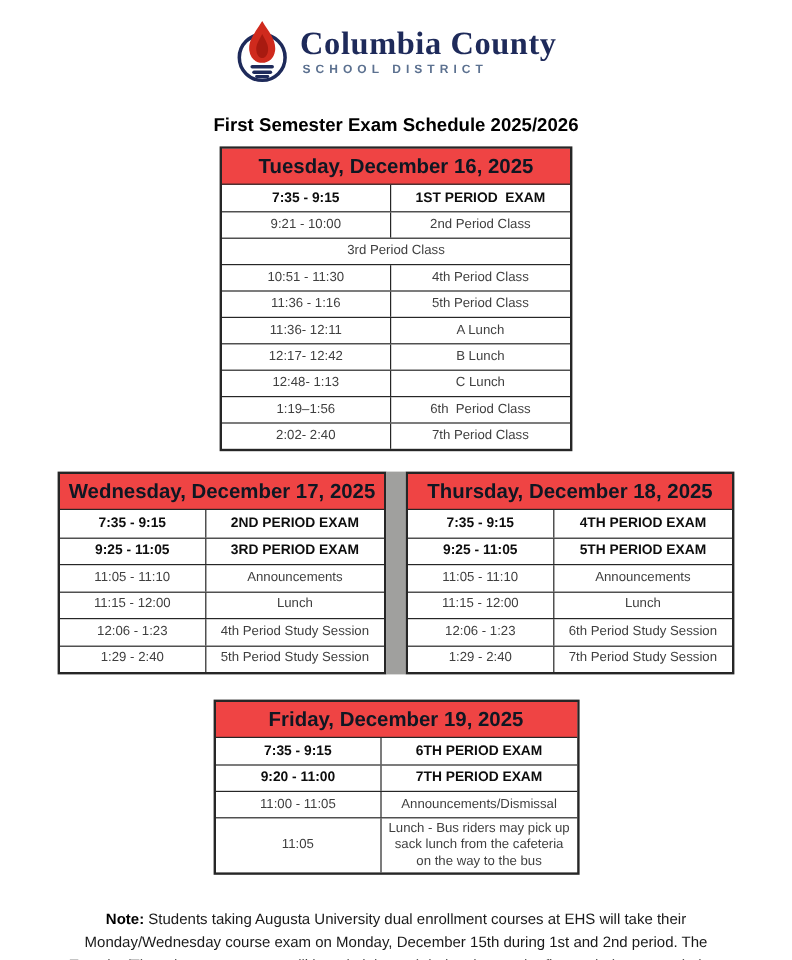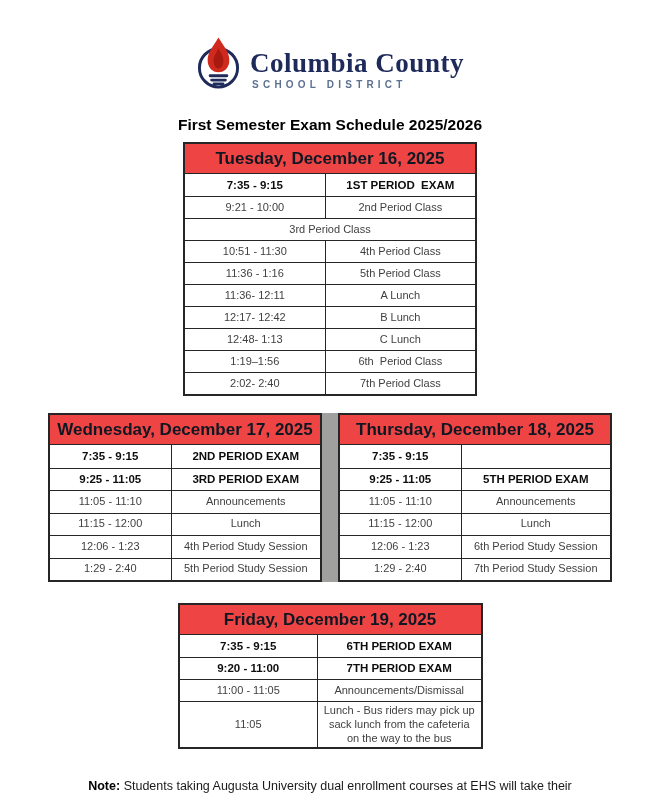--- a/index.html
+++ b/index.html
@@ -8,22 +8,22 @@
     position:relative;
     width:660px; height:800px;
     margin:0 auto;
     background:#ffffff;
     font-family:"Liberation Sans", sans-serif;
     color:#222;
     overflow:hidden;
   }
   
   .brand {
-    padding-top:36px;
-    display:flex; justify-content:center; align-items:flex-end; gap:9px;
+    padding-top:16px;
+    display:flex; justify-content:center; align-items:center; gap:9px;
   }
   .wordmark { display:flex; flex-direction:column; }
   .org {
     font-family:"Liberation Serif", serif;
     font-weight:700; font-size:27px; line-height:1.05;
     color:#1e2a5a; letter-spacing:.5px;
   }
   .sub {
     font-size:10px; font-weight:700; letter-spacing:4.2px;
     color:#5c7190; margin-top:2px; padding-left:2px;
@@ -170,20 +170,21 @@
             <div class="cell act">5th Period Study Session</div>
           </div>
         </div>
     </section>
     <div class="divider"></div>
     <section class="tbl">
       <div class="thead">Thursday, December 18, 2025</div>
       <div class="tbody">
           <div class="trow em">
             <div class="cell time">7:35 - 9:15</div>
+            <div class="cell act">4TH PERIOD EXAM</div>
           </div>
           <div class="trow em">
             <div class="cell time">9:25 - 11:05</div>
             <div class="cell act">5TH PERIOD EXAM</div>
           </div>
           <div class="trow">
             <div class="cell time">11:05 - 11:10</div>
             <div class="cell act">Announcements</div>
           </div>
           <div class="trow">

